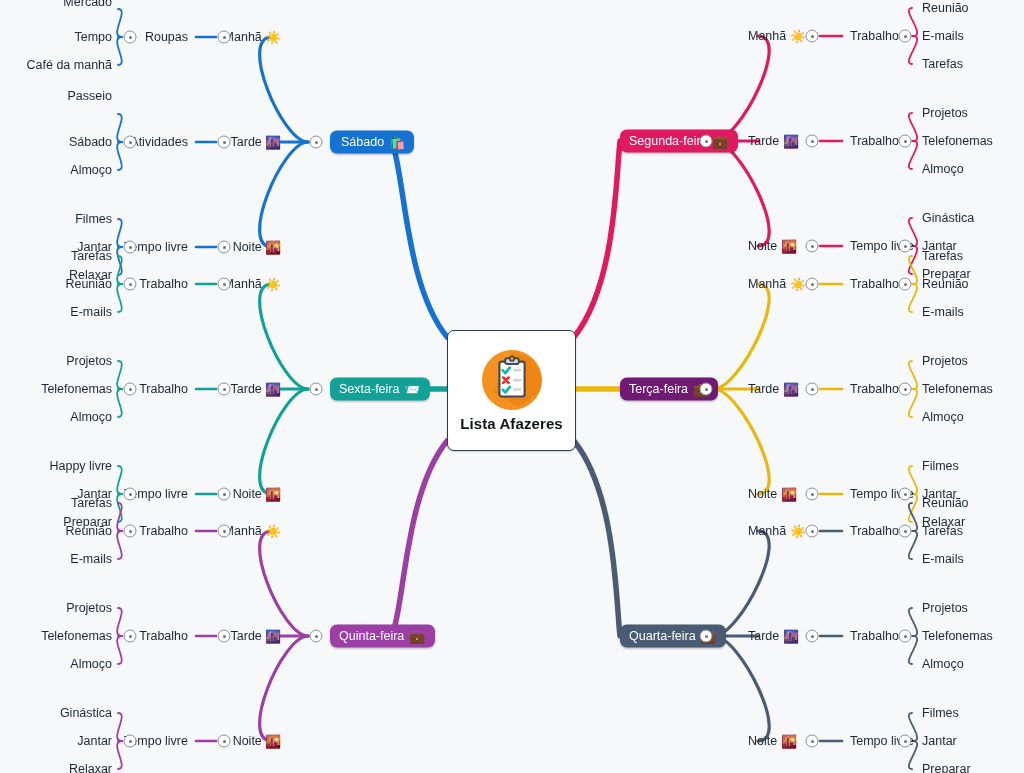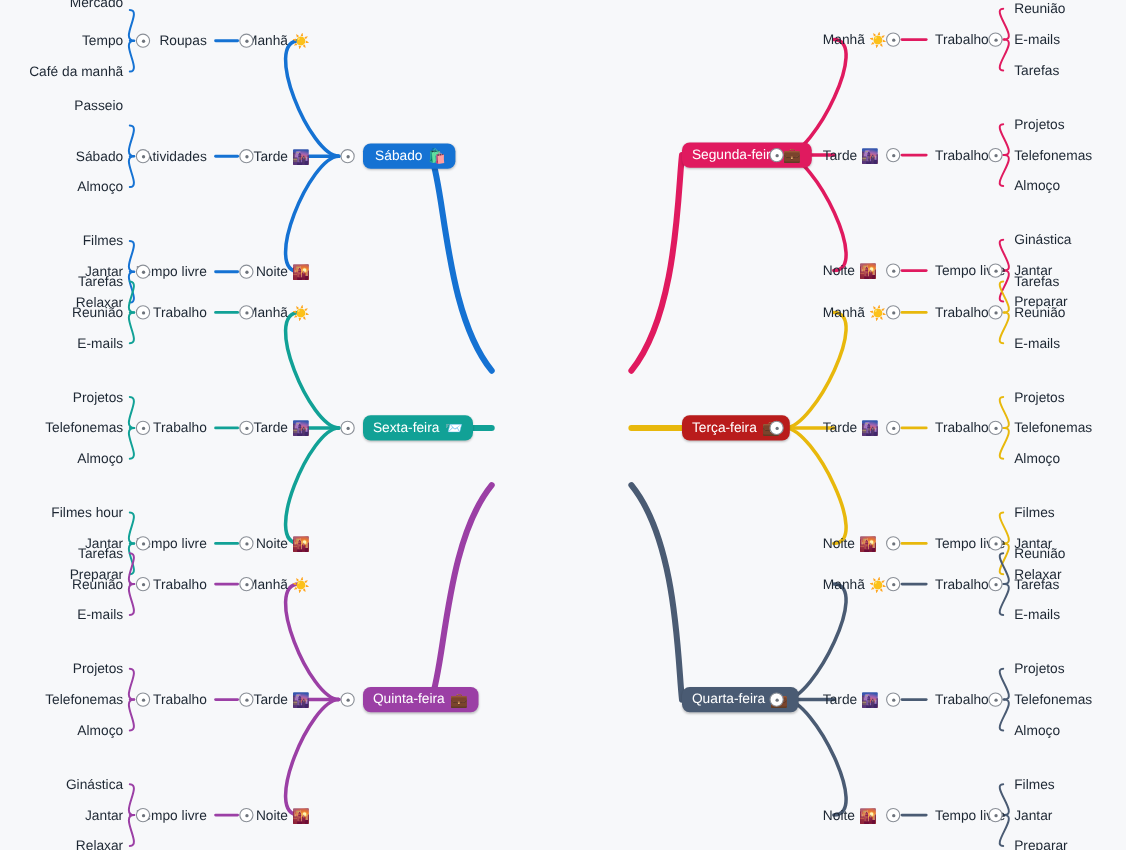--- a/index.html
+++ b/index.html
@@ -175,20 +175,36 @@
       <path d="M 913 636 C 927 636, 900 608, 912 608" fill="none" stroke="#4a5b73" stroke-width="1.8" stroke-linecap="round"></path>
       <path d="M 913 636 L 912 636" fill="none" stroke="#4a5b73" stroke-width="1.8" stroke-linecap="round"></path>
       <path d="M 913 636 C 927 636, 900 664, 912 664" fill="none" stroke="#4a5b73" stroke-width="1.8" stroke-linecap="round"></path>
       <path d="M 714 636 C 740 636, 792 741, 758 741" fill="none" stroke="#4a5b73" stroke-width="3.2" stroke-linecap="round"></path>
       <path d="M 820 741 L 842 741" fill="none" stroke="#4a5b73" stroke-width="2.6" stroke-linecap="round"></path>
       <path d="M 913 741 C 927 741, 900 713, 912 713" fill="none" stroke="#4a5b73" stroke-width="1.8" stroke-linecap="round"></path>
       <path d="M 913 741 L 912 741" fill="none" stroke="#4a5b73" stroke-width="1.8" stroke-linecap="round"></path>
       <path d="M 913 741 C 927 741, 900 769, 912 769" fill="none" stroke="#4a5b73" stroke-width="1.8" stroke-linecap="round"></path>
     </svg>
 
+  <div class="center-node">
+    <svg class="center-icon" viewBox="0 0 64 64">
+      <circle cx="32" cy="32" r="31" fill="#f59120"></circle>
+      <path d="M32 3 A31 31 0 0 1 61 43 L40 61 L13 44 Z" fill="#e87d0d" opacity=".55"></path>
+      <rect x="19" y="13" width="26" height="36" rx="2.5" fill="#ffffff" stroke="#45484d" stroke-width="2.2"></rect>
+      <rect x="25" y="9.5" width="14" height="6" rx="2" fill="#d9dde1" stroke="#45484d" stroke-width="2"></rect>
+      <circle cx="32" cy="10" r="2.4" fill="#f59120" stroke="#45484d" stroke-width="1.6"></circle>
+      <path d="M22.5 22 l2.6 2.8 l4.6 -5.6" fill="none" stroke="#18b3a8" stroke-width="2.8" stroke-linecap="round" stroke-linejoin="round"></path>
+      <path d="M23 29.5 l5.5 5.5 M28.5 29.5 l-5.5 5.5" stroke="#e6332a" stroke-width="2.8" stroke-linecap="round"></path>
+      <path d="M22.5 42 l2.6 2.8 l4.6 -5.6" fill="none" stroke="#18b3a8" stroke-width="2.8" stroke-linecap="round" stroke-linejoin="round"></path>
+      <rect x="33" y="20.5" width="9" height="2.6" rx="1.3" fill="#cfd4d9"></rect>
+      <rect x="33" y="31" width="9" height="2.6" rx="1.3" fill="#cfd4d9"></rect>
+      <rect x="33" y="40.5" width="9" height="2.6" rx="1.3" fill="#cfd4d9"></rect>
+    </svg>
+    <div class="center-label">Lista Afazeres</div>
+  </div>
 <div class="day-node" style="background: rgb(21, 114, 211); top: 142px; left: 330px; padding-left: 11px;">
       <span>Sábado</span>
       <span class="emo">🛍️</span>
     </div>
     <div class="toggle" style="left: 316px; top: 142px;"></div>
     <div class="tnode left" style="left: 282px; top: 37px;">
       <span>Manhã</span>
       <span class="emo">☀️</span>
     </div>
     <div class="toggle" style="left: 224px; top: 37px;"></div>
@@ -285,21 +301,21 @@
     <div class="tnode left" style="left: 282px; top: 494px;">
       <span>Noite</span>
       <span class="emo">🌇</span>
     </div>
     <div class="toggle" style="left: 224px; top: 494px;"></div>
     <div class="tnode left" style="left: 188px; top: 494px;">
       <span>Tempo livre</span>
     </div>
     <div class="toggle" style="left: 130px; top: 494px;"></div>
     <div class="tnode left" style="left: 112px; top: 466px;">
-      <span>Filmes hour</span>
+      <span>Happy livre</span>
     </div>
     <div class="tnode left" style="left: 112px; top: 494px;">
       <span>Jantar</span>
     </div>
     <div class="tnode left" style="left: 112px; top: 522px;">
       <span>Preparar</span>
     </div>
     <div class="day-node" style="background: rgb(155, 63, 165); top: 636px; left: 330px;">
       <span>Quinta-feira</span>
       <span class="emo">💼</span>
@@ -411,21 +427,21 @@
     <div class="toggle" style="left: 905px; top: 246px;"></div>
     <div class="tnode right" style="left: 922px; top: 218px;">
       <span>Ginástica</span>
     </div>
     <div class="tnode right" style="left: 922px; top: 246px;">
       <span>Jantar</span>
     </div>
     <div class="tnode right" style="left: 922px; top: 274px;">
       <span>Preparar</span>
     </div>
-    <div class="day-node" style="background: #b91c1c; top: 389px; left: 620px; align-items: center;">
+    <div class="day-node" style="background: #701a75; top: 389px; left: 620px; align-items: center;">
       <span>Terça-feira</span>
       <span class="emo">💼</span>
     </div>
     <div class="toggle" style="left: 706px; top: 389px;"></div>
     <div class="tnode right" style="left: 748px; top: 284px;">
       <span>Manhã</span>
       <span class="emo">☀️</span>
     </div>
     <div class="toggle" style="left: 812px; top: 284px;"></div>
     <div class="tnode right" style="left: 850px; top: 284px;">

